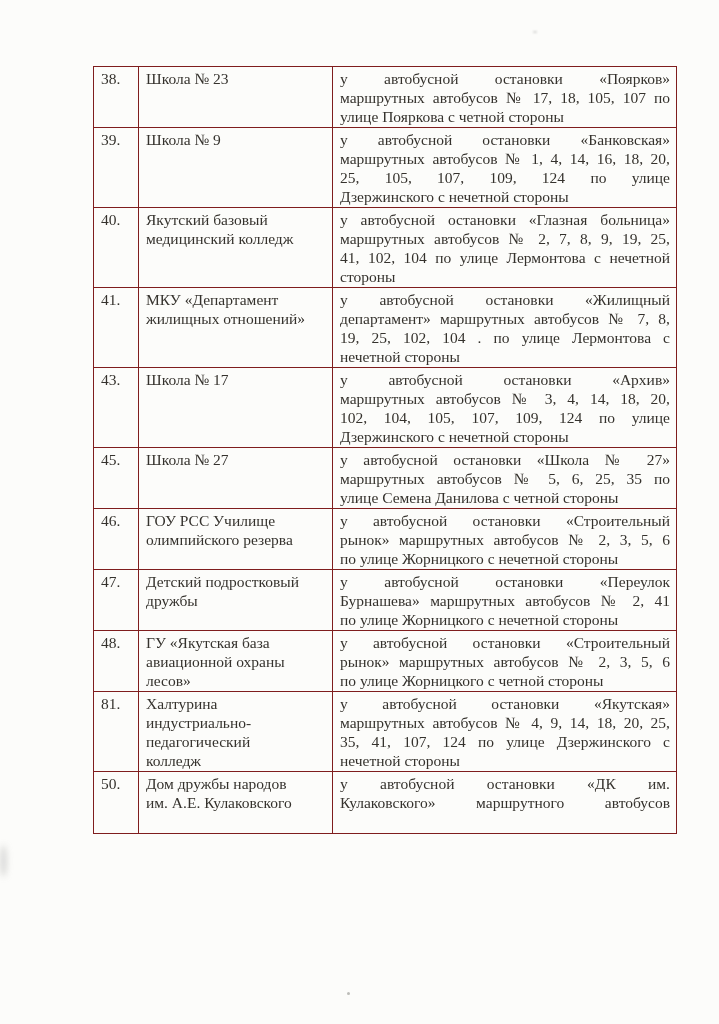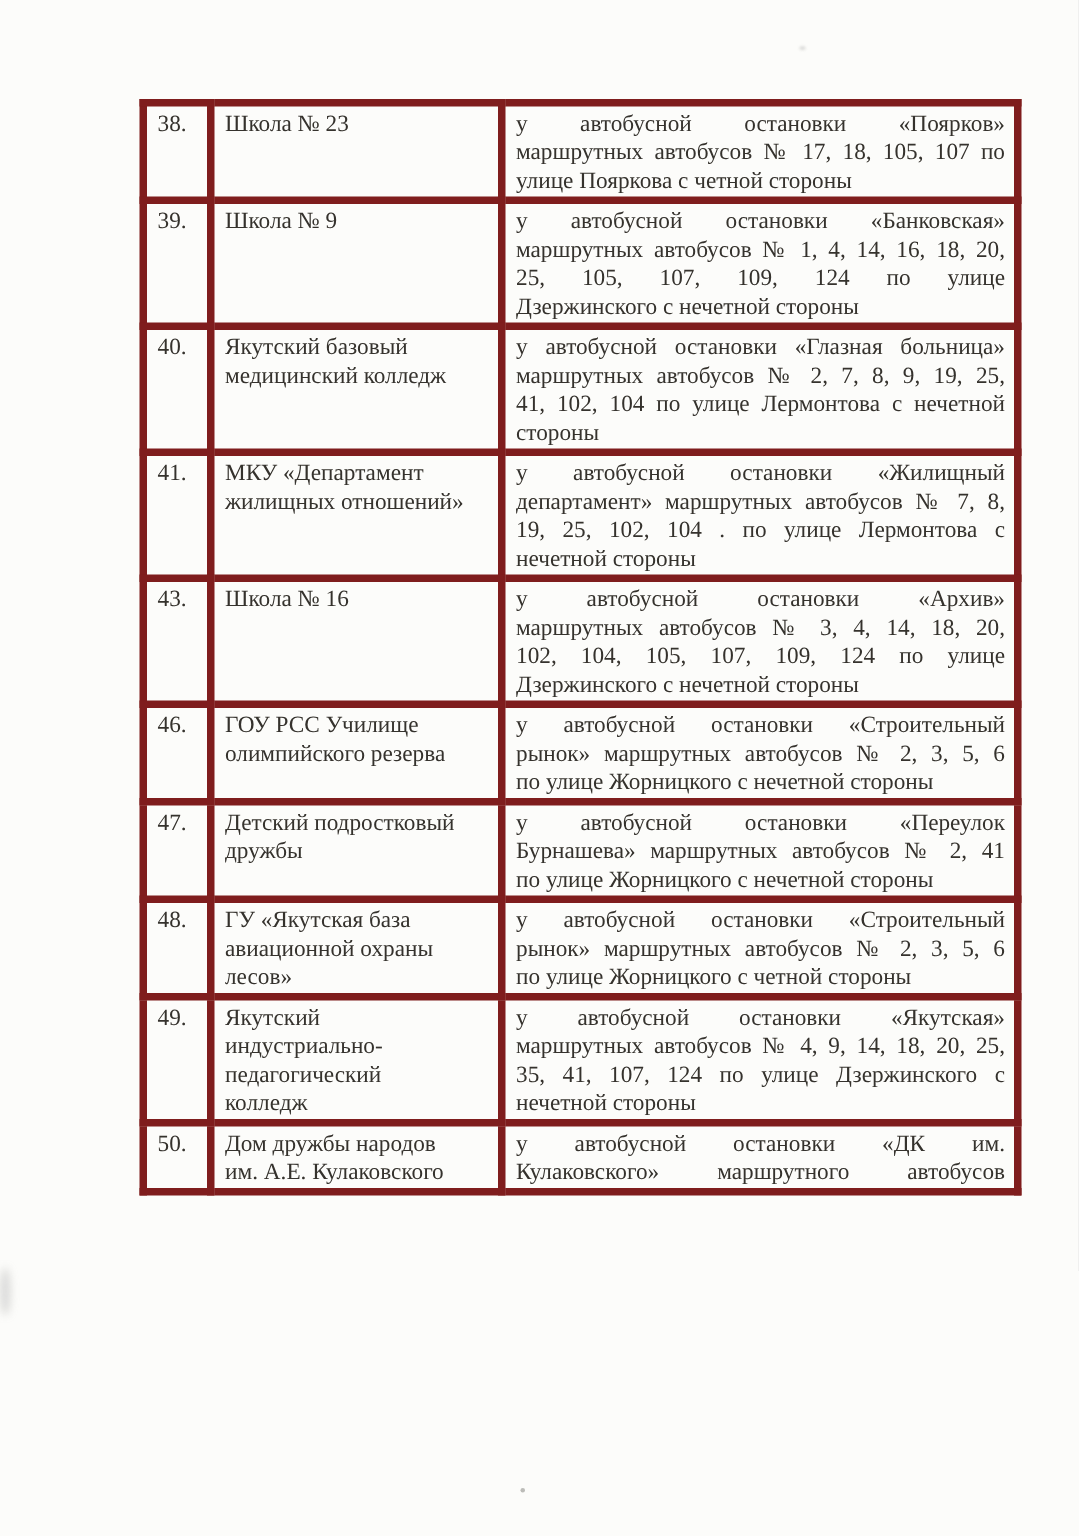--- a/index.html
+++ b/index.html
@@ -18,21 +18,21 @@
   }
   table.facilities {
     position: absolute;
     left: 93px;
     top: 66px;
     width: 583px;
     border-collapse: collapse;
     table-layout: fixed;
   }
   table.facilities td {
-    border: 5px solid #7f1d1d;
+    border: 1px solid #7f1d1d;
     vertical-align: top;
     padding: 2px 6px 1px 7px;
     font-size: 15.5px;
     line-height: 19px;
     color: #35322d;
     overflow: hidden;
   }
   td.c-num {
     padding-left: 8px;
     padding-right: 2px;
@@ -152,31 +152,44 @@
             <div class="dline">департамент» маршрутных автобусов № 7, 8,</div>
             <div class="dline">19, 25, 102, 104 . по улице Лермонтова с</div>
             <div class="dline endline">нечетной стороны</div>
           </td>
         </tr>
         <tr>
           <td class="c-num">
             <div class="nline">43.</div>
           </td>
           <td class="c-name">
-            <div class="nline">Школа № 16</div>
+            <div class="nline">Школа № 17</div>
           </td>
           <td class="c-desc">
             <div class="dline">у автобусной остановки «Архив»</div>
             <div class="dline">маршрутных автобусов № 3, 4, 14, 18, 20,</div>
             <div class="dline">102, 104, 105, 107, 109, 124 по улице</div>
             <div class="dline endline">Дзержинского с нечетной стороны</div>
           </td>
         </tr>
         <tr>
           <td class="c-num">
+            <div class="nline">45.</div>
+          </td>
+          <td class="c-name">
+            <div class="nline">Школа № 27</div>
+          </td>
+          <td class="c-desc">
+            <div class="dline">у автобусной остановки «Школа № 27»</div>
+            <div class="dline">маршрутных автобусов № 5, 6, 25, 35 по</div>
+            <div class="dline endline">улице Семена Данилова с четной стороны</div>
+          </td>
+        </tr>
+        <tr>
+          <td class="c-num">
             <div class="nline">46.</div>
           </td>
           <td class="c-name">
             <div class="nline">ГОУ РСС Училище</div>
             <div class="nline">олимпийского резерва</div>
           </td>
           <td class="c-desc">
             <div class="dline">у автобусной остановки «Строительный</div>
             <div class="dline">рынок» маршрутных автобусов № 2, 3, 5, 6</div>
             <div class="dline endline">по улице Жорницкого с нечетной стороны</div>
@@ -206,24 +219,24 @@
             <div class="nline">лесов»</div>
           </td>
           <td class="c-desc">
             <div class="dline">у автобусной остановки «Строительный</div>
             <div class="dline">рынок» маршрутных автобусов № 2, 3, 5, 6</div>
             <div class="dline endline">по улице Жорницкого с четной стороны</div>
           </td>
         </tr>
         <tr>
           <td class="c-num">
-            <div class="nline">49.</div>
-          </td>
-          <td class="c-name">
-            <div class="nline">Якутский</div>
+            <div class="nline">81.</div>
+          </td>
+          <td class="c-name">
+            <div class="nline">Халтурина</div>
             <div class="nline">индустриально-</div>
             <div class="nline">педагогический</div>
             <div class="nline">колледж</div>
           </td>
           <td class="c-desc">
             <div class="dline">у автобусной остановки «Якутская»</div>
             <div class="dline">маршрутных автобусов № 4, 9, 14, 18, 20, 25,</div>
             <div class="dline">35, 41, 107, 124 по улице Дзержинского с</div>
             <div class="dline endline">нечетной стороны</div>
           </td>

